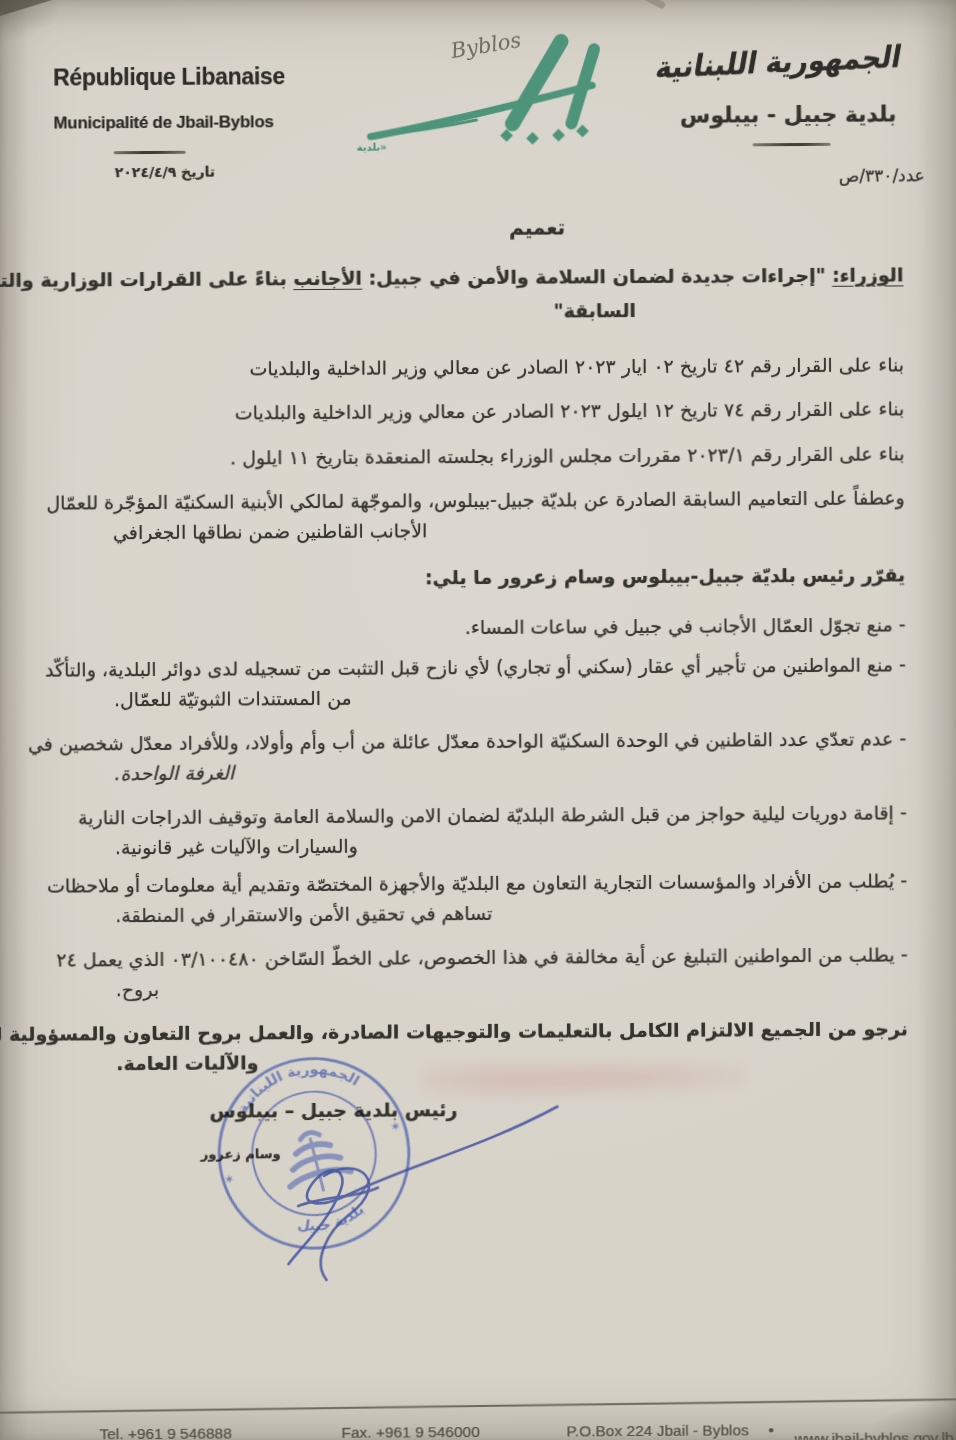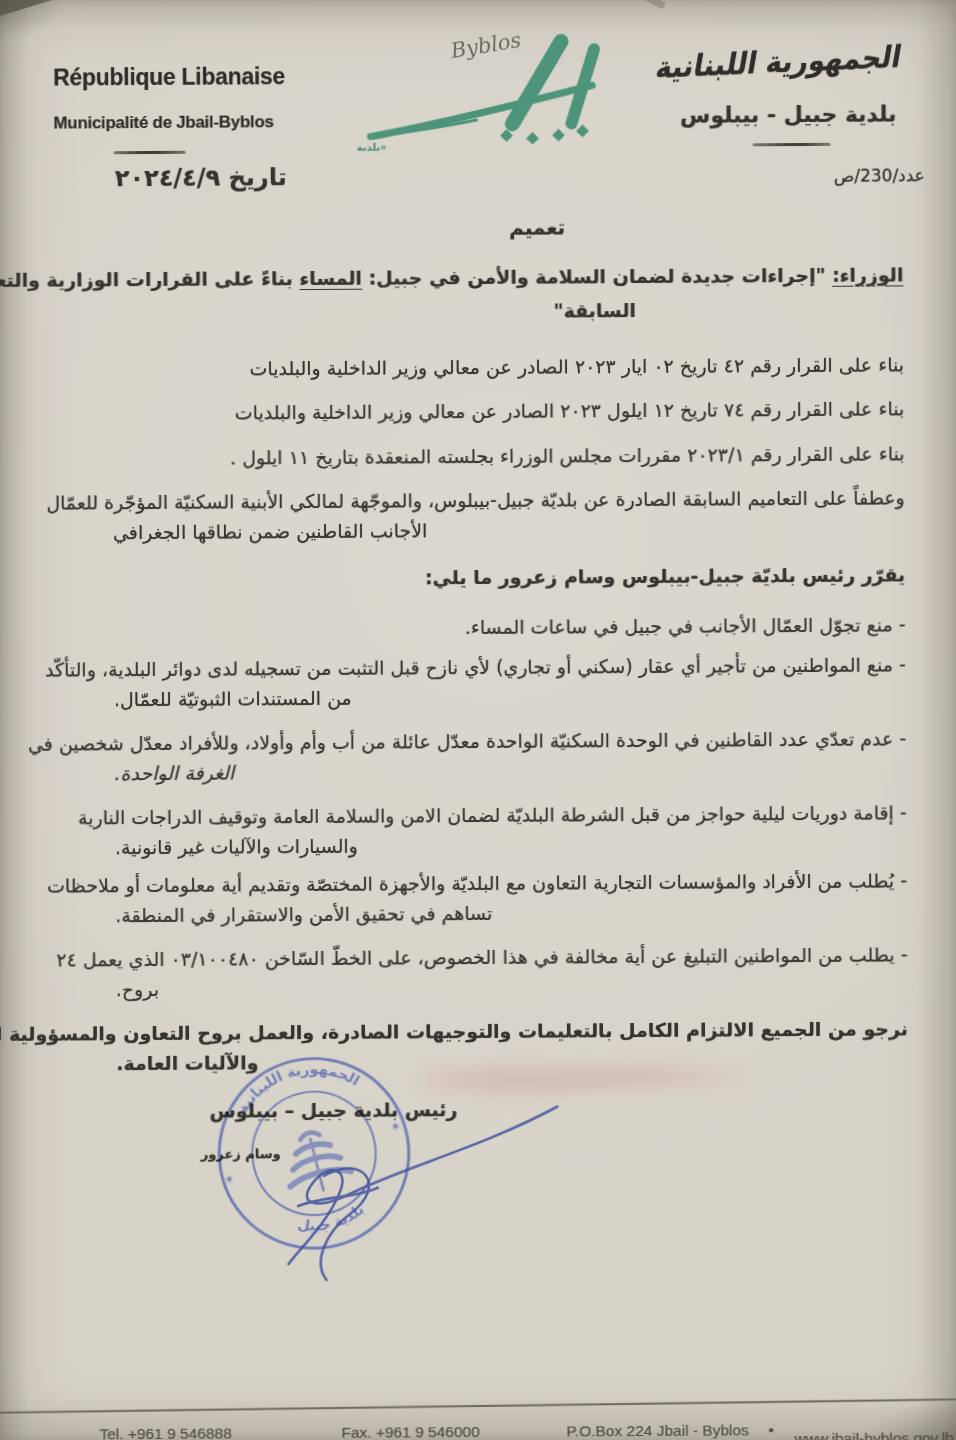--- a/index.html
+++ b/index.html
@@ -35,21 +35,21 @@
   <div class="abs artifact" style="left:0;top:0;width:140px;height:90px;background:radial-gradient(90px 60px at 0 0, rgba(60,55,45,.35), transparent 70%);"></div>
   <div class="abs artifact" style="left:640px;top:-3px;width:26px;height:7px;background:#837d70;transform:rotate(28deg);opacity:.55;border-radius:3px;"></div>
   <div class="abs artifact" style="right:0;bottom:0;width:160px;height:70px;background:radial-gradient(120px 55px at 100% 100%, rgba(60,55,45,.3), transparent 75%);"></div>
   <div class="abs artifact" style="left:420px;top:1045px;width:330px;height:70px;filter:blur(4px);background:radial-gradient(60% 45% at 30% 50%, rgba(190,95,95,.20), transparent 75%), radial-gradient(50% 40% at 70% 45%, rgba(185,100,100,.16), transparent 75%);"></div>
 
   <div class="content">
 
     <div class="abs fr" style="left:57px;top:62px;font-size:23px;">République Libanaise</div>
     <div class="abs fr" style="left:57px;top:111px;font-size:17px;">Municipalité de Jbail-Byblos</div>
     <div class="abs hline artifact" style="left:117px;top:149px;width:72px;height:3px;background:linear-gradient(to right,#7a756a,#3f3c35 40%,#3f3c35 60%,#7a756a);border-radius:2px;"></div>
-    <div class="abs ar b" style="left:118px;top:162px;font-size:24px;">تاريخ ٢٠٢٤/٤/٩</div>
+    <div class="abs ar b" style="left:118px;top:162px;font-size:14px;">تاريخ ٢٠٢٤/٤/٩</div>
 
     <div class="abs" style="left:360px;top:28px;width:262px;height:134px;">
       <svg width="262" height="134" viewBox="0 0 262 134">
         <g stroke="#3f8d73" fill="none" stroke-linecap="round" opacity="0.9">
           <path d="M 205,14 L 156,96" stroke-width="15"></path>
           <path d="M 238,22 L 215,96" stroke-width="12"></path>
           <path d="M 14,108 C 60,100 140,82 236,58" stroke-width="7"></path>
           <path d="M 14,108 C 50,104 90,98 120,92" stroke-width="3"></path>
         </g>
         <g fill="#3f8d73" opacity="0.9">
@@ -59,28 +59,28 @@
           <rect x="222" y="99" width="9" height="9" transform="rotate(45 226 103)"></rect>
         </g>
         <text x="96" y="30" transform="rotate(-9 96 30)" font-family="DejaVu Serif, serif" font-style="italic" font-size="21" fill="#6d6a60">Byblos</text>
         <text x="30" y="122" direction="rtl" font-size="10" font-weight="bold" fill="#3f8d73">«بلدية جبيل بيبلوس»</text>
       </svg>
     </div>
 
     <div class="abs ar b" style="right:52px;top:48px;font-size:27px;letter-spacing:-1px;transform:skewX(-12deg) scaleY(1.12) rotate(-2deg);color:#2e2d29;">الجمهورية اللبنانية</div>
     <div class="abs ar b" style="right:56px;top:104px;font-size:22px;">بلدية جبيل - بيبلوس</div>
     <div class="abs hline artifact" style="right:122px;top:145px;width:78px;height:3px;background:linear-gradient(to right,#827d72,#42403a 45%,#42403a 65%,#827d72);border-radius:2px;"></div>
-    <div class="abs ar" style="right:28px;top:168px;font-size:17px;">عدد/230/ص</div>
+    <div class="abs ar" style="right:28px;top:168px;font-size:17px;">عدد/٣٣٠/ص</div>
 
     <div class="abs ar b" style="left:420px;top:216px;width:240px;text-align:center;font-size:20px;">تعميم</div>
 
     <div class="abs ar b r" style="top:266px;">
       <span class="underl">الوزراء:</span>
       <span>"إجراءات جديدة لضمان السلامة والأمن في جبيل:</span>
-      <span class="underl">المساء</span>
+      <span class="underl">الأجانب</span>
       <span>بناءً على القرارات الوزارية والتعاميم</span>
     </div>
     <div class="abs ar b" style="left:556px;top:300px;">السابقة"</div>
 
     <div class="abs ar r" style="top:356px;">بناء على القرار رقم ٤٢ تاريخ ٠٢ ايار ٢٠٢٣ الصادر عن معالي وزير الداخلية والبلديات</div>
     <div class="abs ar r" style="top:400px;">بناء على القرار رقم ٧٤ تاريخ ١٢ ايلول ٢٠٢٣ الصادر عن معالي وزير الداخلية والبلديات</div>
     <div class="abs ar r" style="top:445px;">بناء على القرار رقم ٢٠٢٣/١ مقررات مجلس الوزراء بجلسته المنعقدة بتاريخ ١١ ايلول .</div>
 
     <div class="abs ar r" style="top:489px;">وعطفاً على التعاميم السابقة الصادرة عن بلديّة جبيل-بيبلوس، والموجّهة لمالكي الأبنية السكنيّة المؤجّرة للعمّال</div>
     <div class="abs ar l" style="top:519px;">الأجانب القاطنين ضمن نطاقها الجغرافي</div>

